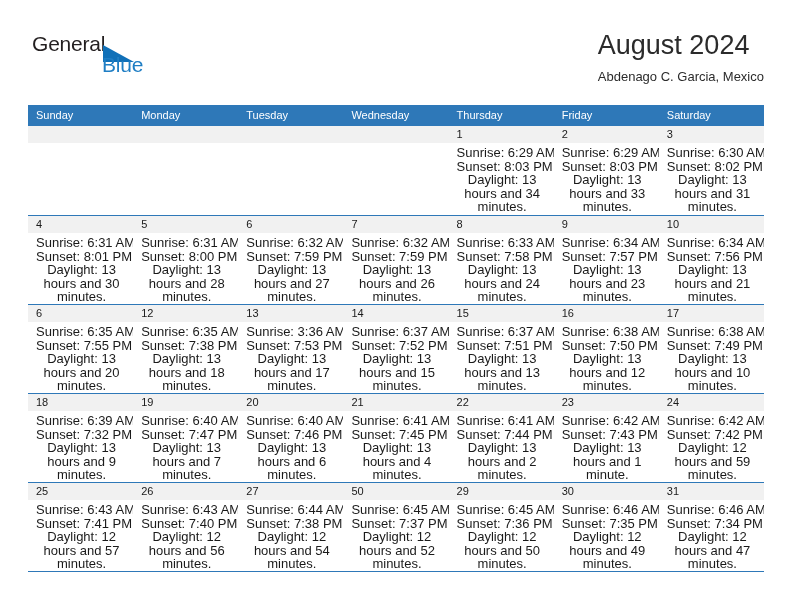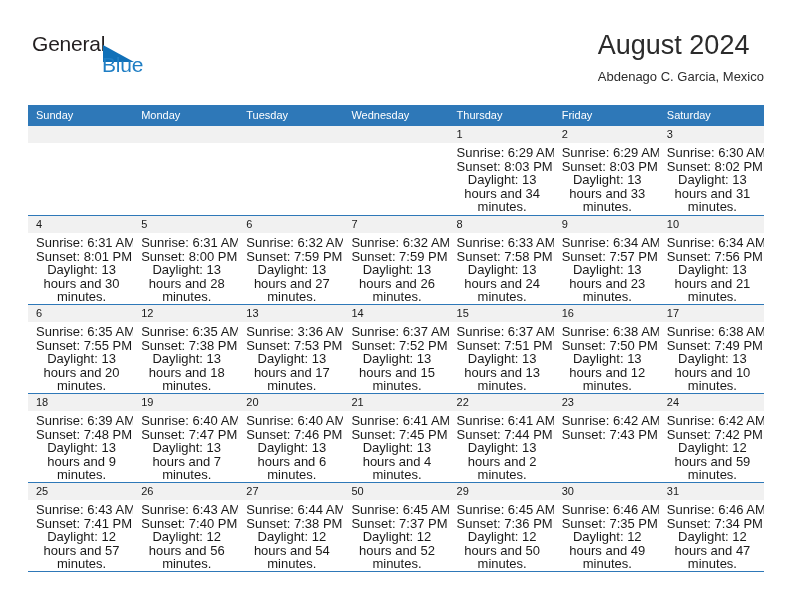--- a/index.html
+++ b/index.html
@@ -380,21 +380,21 @@
             </div>
           </div>
         </div>
         <div class="week">
           <div class="day">
             <div class="day-num-band">
               <div class="day-num">18</div>
             </div>
             <div class="day-info">
               <div>Sunrise: 6:39 AM</div>
-              <div>Sunset: 7:48 PM</div>
+              <div>Sunset: 7:32 PM</div>
               <div class="daylight">Daylight: 13 hours and 9 minutes.</div>
             </div>
           </div>
           <div class="day">
             <div class="day-num-band">
               <div class="day-num">19</div>
             </div>
             <div class="day-info">
               <div>Sunrise: 6:40 AM</div>
               <div>Sunset: 7:47 PM</div>
@@ -431,20 +431,21 @@
               <div class="daylight">Daylight: 13 hours and 2 minutes.</div>
             </div>
           </div>
           <div class="day">
             <div class="day-num-band">
               <div class="day-num">23</div>
             </div>
             <div class="day-info">
               <div>Sunrise: 6:42 AM</div>
               <div>Sunset: 7:43 PM</div>
+              <div class="daylight">Daylight: 13 hours and 1 minute.</div>
             </div>
           </div>
           <div class="day">
             <div class="day-num-band">
               <div class="day-num">24</div>
             </div>
             <div class="day-info">
               <div>Sunrise: 6:42 AM</div>
               <div>Sunset: 7:42 PM</div>
               <div class="daylight">Daylight: 12 hours and 59 minutes.</div>

